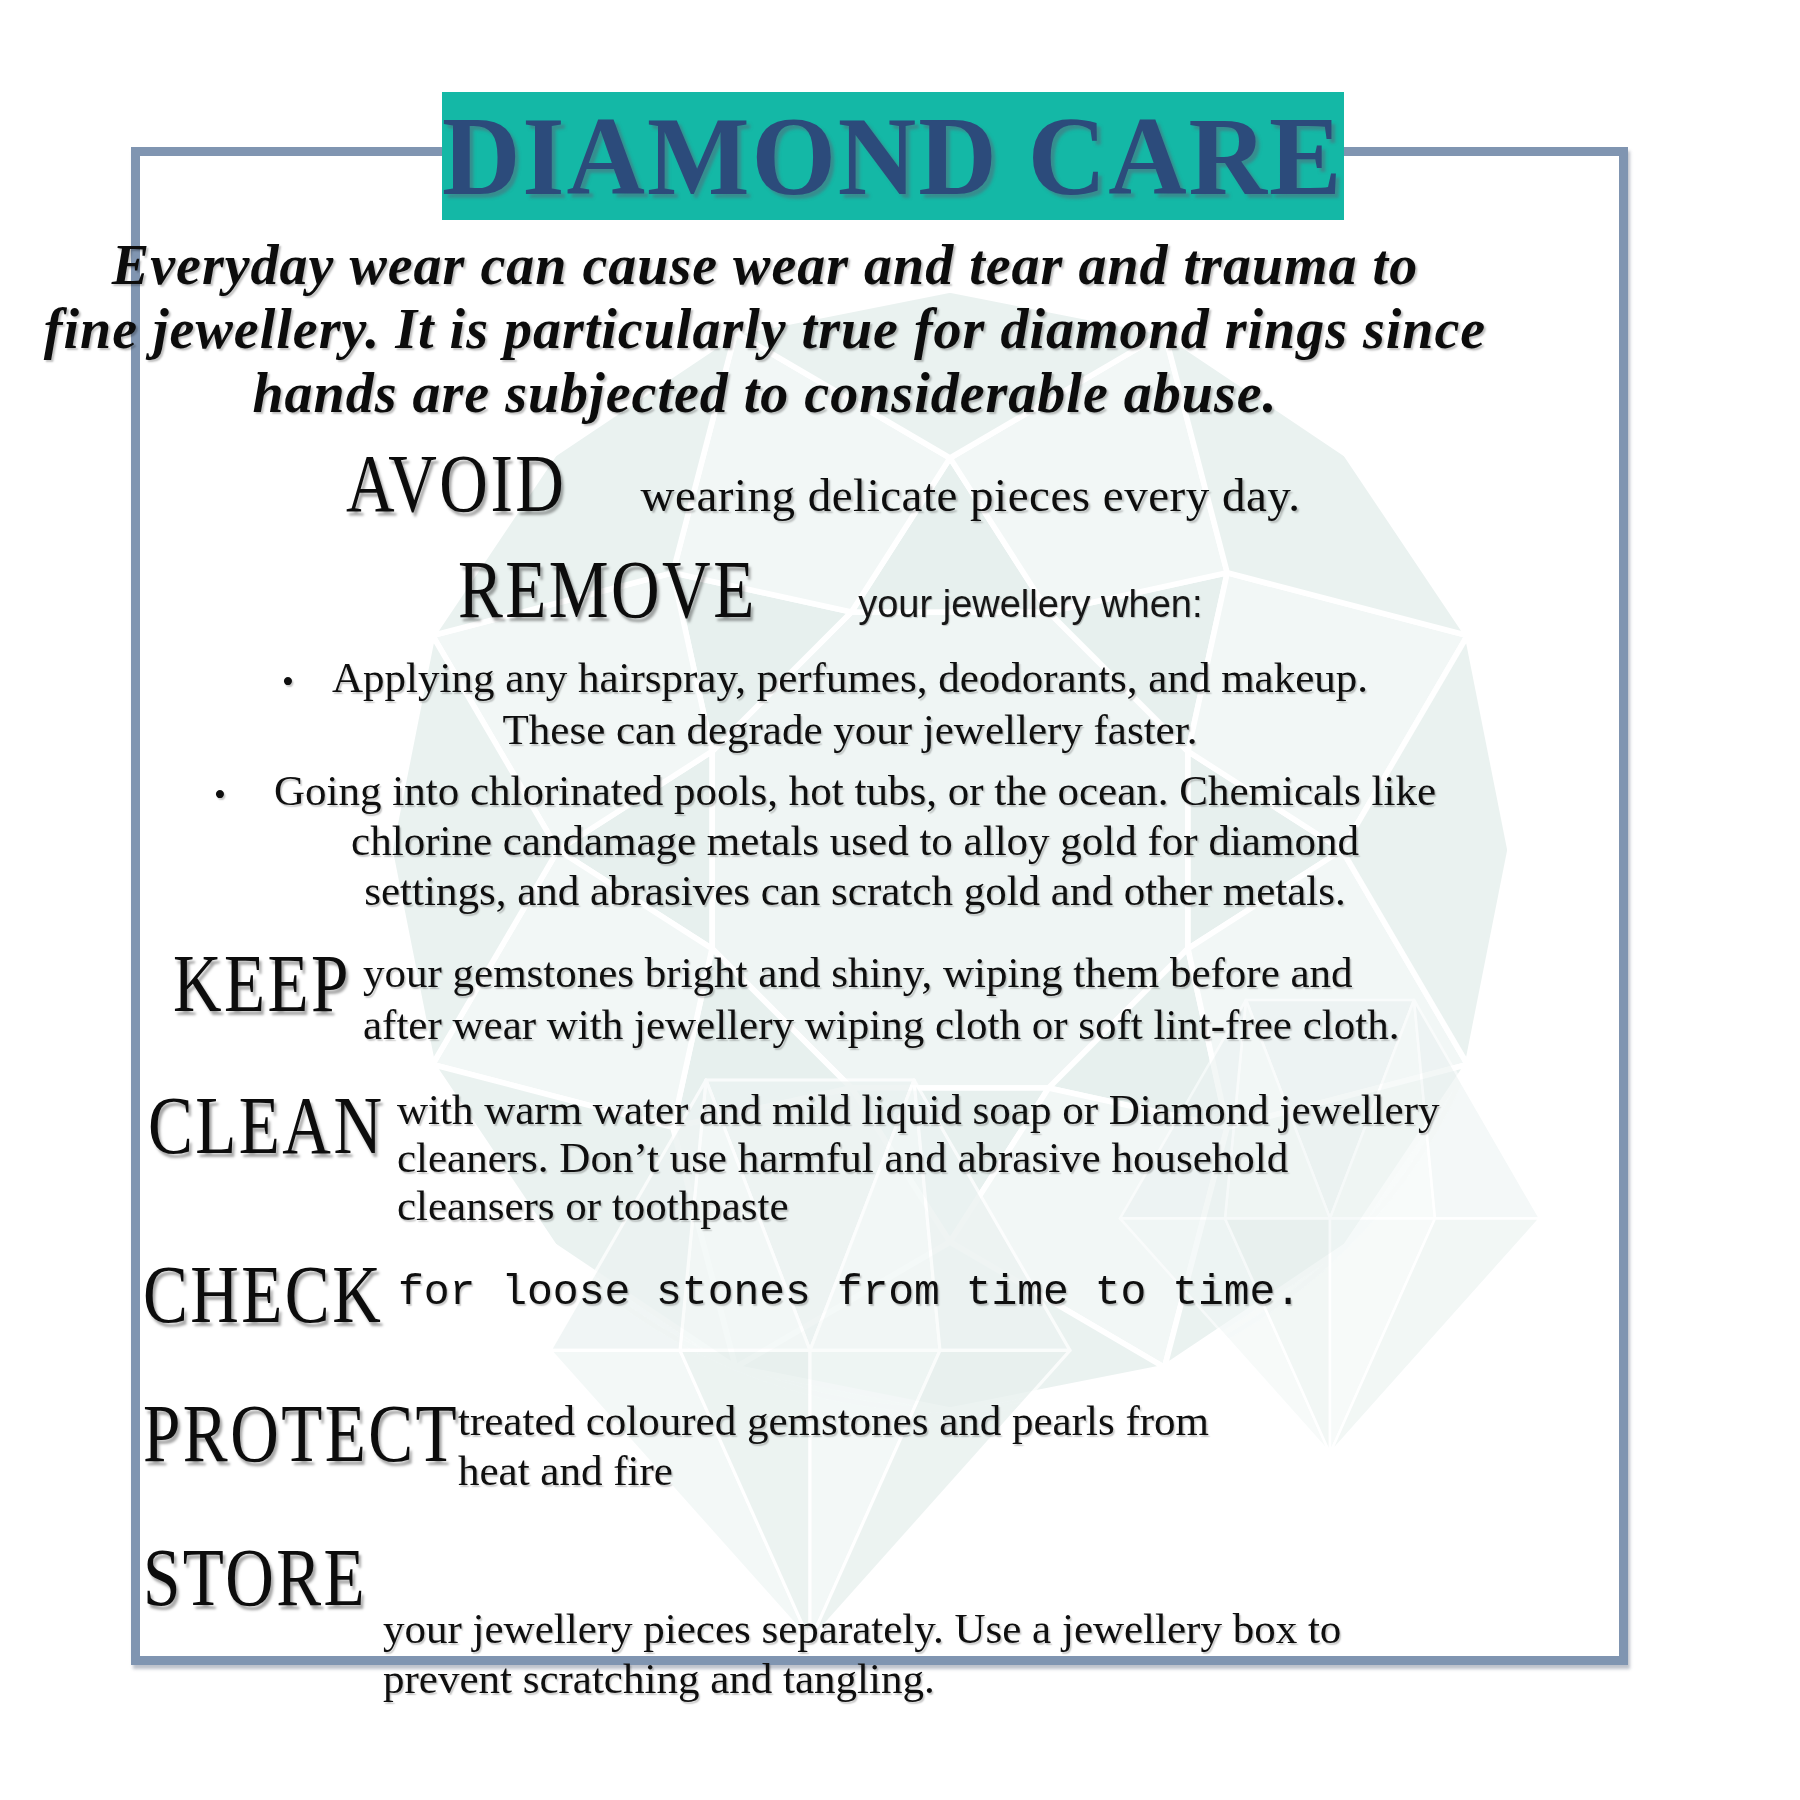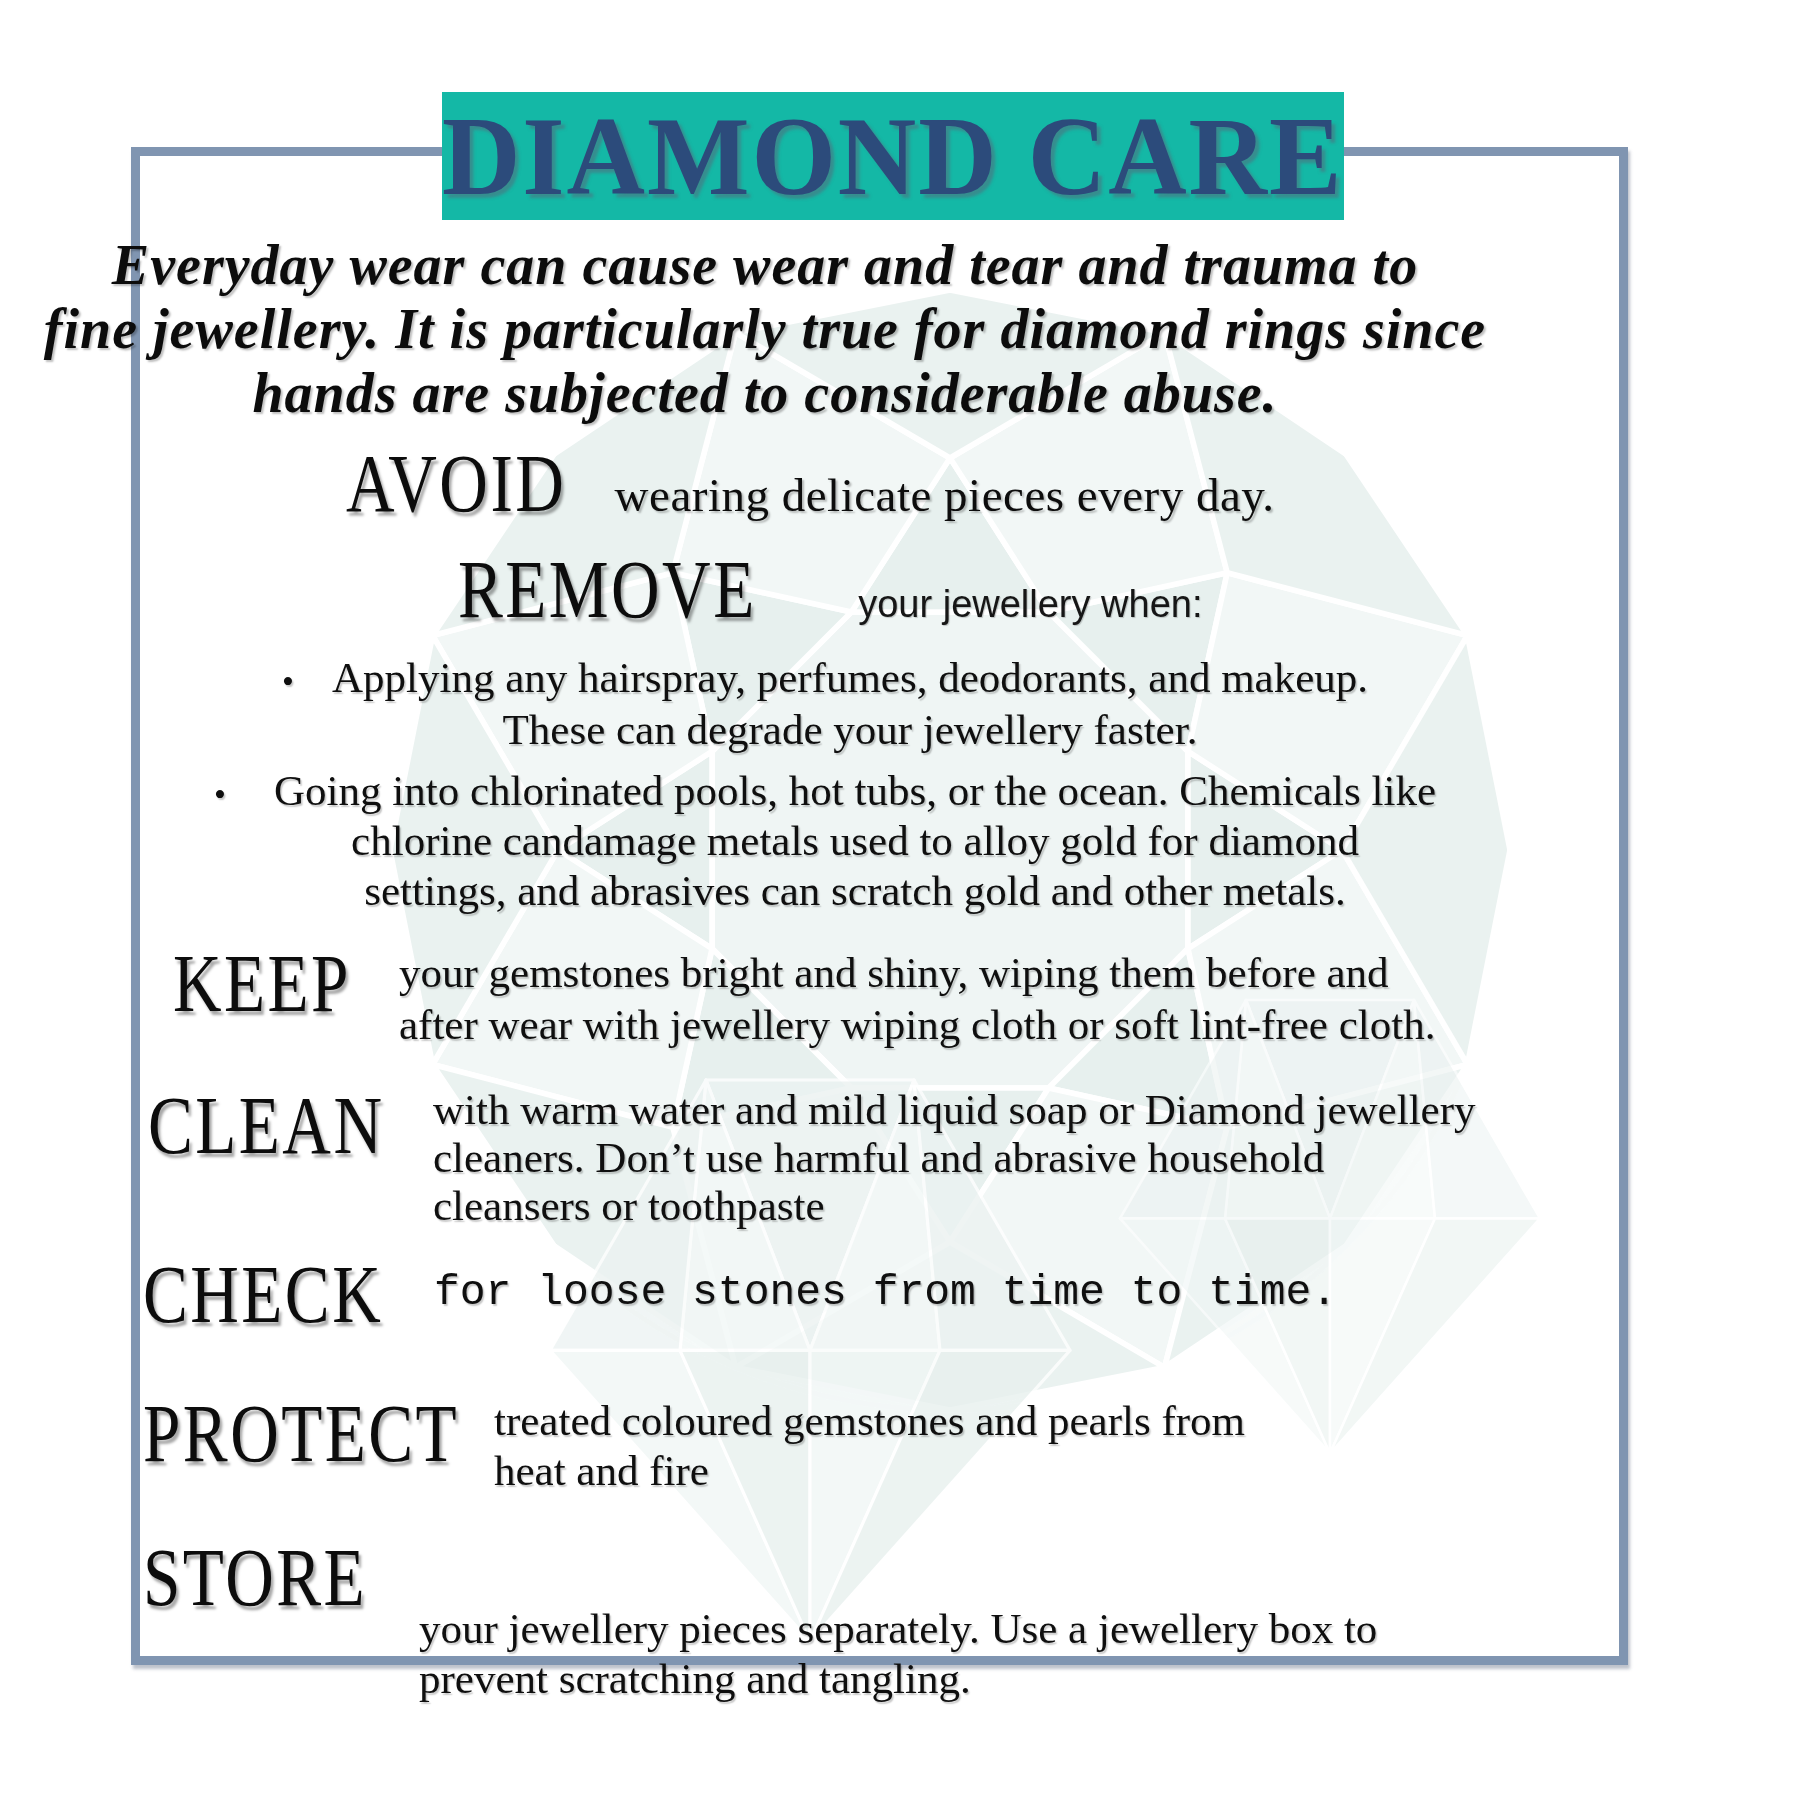--- a/index.html
+++ b/index.html
@@ -37,21 +37,21 @@
   
   .kw{
     display:inline-block;font-family:"Liberation Serif",serif;font-weight:400;
     font-size:82px;line-height:82px;letter-spacing:3px;color:#0c0c0c;
     transform:scaleX(0.82);transform-origin:0 100%;white-space:nowrap;
     text-shadow:3px 4px 3px rgba(0,0,0,0.35);
   }
   .kw-abs{position:absolute;z-index:4;}
   
   .row{position:absolute;display:flex;align-items:baseline;z-index:4;}
-  #row-avoid{left:346px;top:443px;}
+  #row-avoid{left:346px;top:443px;gap:26px;}
   #row-remove{left:458px;top:549px;gap:36px;}
   .phrase-bold{
     font-family:"Liberation Serif",serif;font-weight:normal;font-size:47px;
     letter-spacing:0.5px;color:#0d0d0d;white-space:nowrap;
     text-shadow:2px 2px 2px rgba(0,0,0,0.25);
   }
   .sans{
     font-family:"Liberation Sans",sans-serif;font-size:38px;color:#161616;
     white-space:nowrap;text-shadow:1px 1px 1px rgba(0,0,0,0.2);
   }
@@ -61,21 +61,21 @@
     text-shadow:1.5px 1.5px 1.5px rgba(0,0,0,0.22);
   }
   #bullet-1{left:210px;top:652px;width:1280px;line-height:52px;}
   #bullet-2{left:140px;top:766px;width:1430px;line-height:50px;}
   .dot{position:absolute;font-size:34px;top:4px;}
   #bullet-1 .dot{left:72px;}
   #bullet-2 .dot{left:74px;}
   
   .sect{
     position:absolute;font-size:43px;color:#0f0f0f;z-index:4;
-    text-shadow:1.5px 1.5px 1.5px rgba(0,0,0,0.22);white-space:nowrap;margin-left:36px;
+    text-shadow:1.5px 1.5px 1.5px rgba(0,0,0,0.22);white-space:nowrap;
   }
   #kw-keep{left:173px;top:943px;}
   #txt-keep{left:363px;top:947px;line-height:52px;}
   #kw-clean{left:148px;top:1085px;}
   #txt-clean{left:397px;top:1086px;line-height:48px;}
   #kw-check{left:143px;top:1254px;}
   #txt-check{left:398px;top:1269px;line-height:48px;font-family:Liberation Mono, monospace;}
   #kw-protect{left:143px;top:1393px;}
   #txt-protect{left:458px;top:1396px;line-height:50px;}
   #kw-store{left:143px;top:1537px;}

